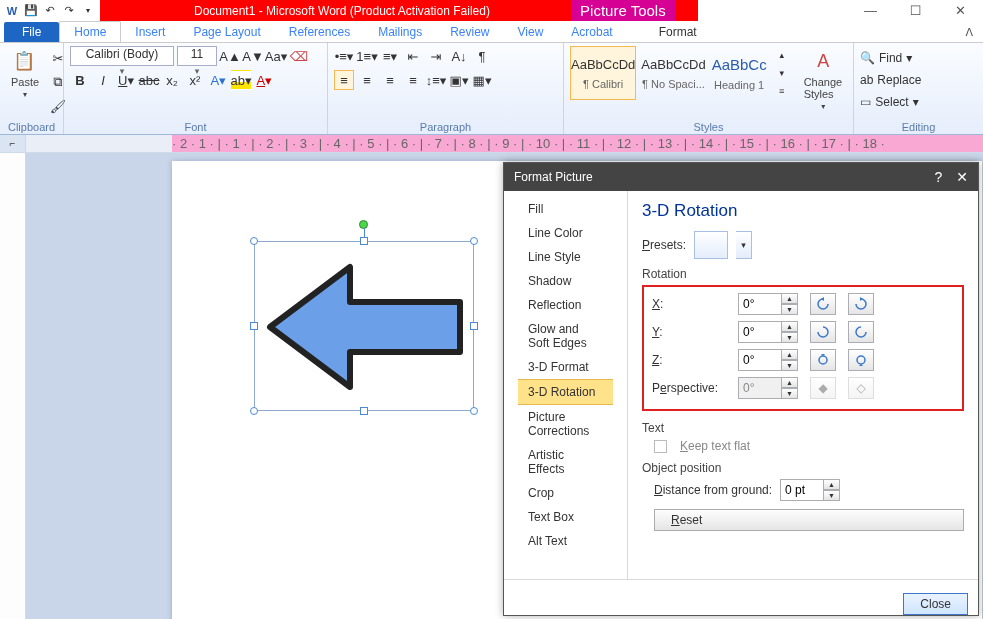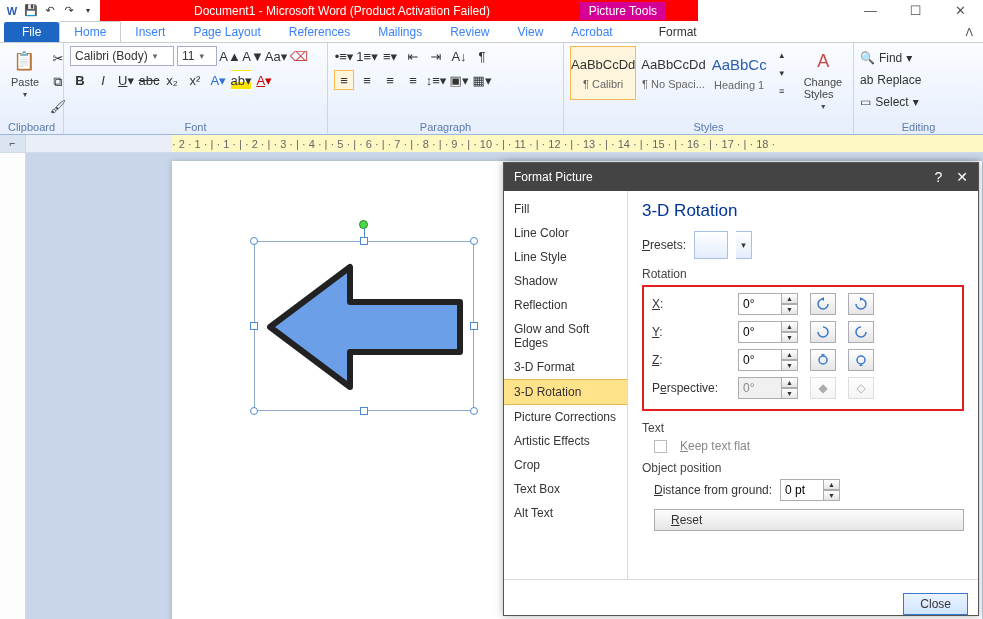--- a/index.html
+++ b/index.html
@@ -3,70 +3,70 @@
 <meta charset="utf-8">
 <style>
   * { box-sizing: border-box; font-family: "Segoe UI", Tahoma, sans-serif; }
   body { margin:0; background:#fff; width:983px; height:619px; overflow:hidden; font-size:12px; color:#333; position:relative; }
   
   .titlebar { height:21px; background:#fff; display:flex; align-items:stretch; }
   .qat { display:flex; align-items:center; gap:3px; padding:0 4px; }
   .qat span { width:16px; height:16px; display:inline-flex; align-items:center; justify-content:center; font-size:11px; }
   .title-red { flex:0 0 auto; background:#ff0000; color:#fff; height:21px; display:flex; align-items:center; padding:0 58px 0 94px; font-size:12px; }
   .pict-tools { background:#ff0096; background:linear-gradient(#ff0000,#ff0000); height:21px; width:150px; display:flex; align-items:center; justify-content:center; color:#fff; }
-  .pict-inner { background:#d60094; padding:2px 9px; font-size:12px;}
+  .pict-inner { background:#d60094; padding:2px 9px; font-size:15px;}
   .wincontrols { margin-left:auto; display:flex; }
   .wincontrols div { width:45px; height:21px; display:flex; align-items:center; justify-content:center; color:#555; font-size:13px;}
   
   .tabs { height:22px; background:#fff; border-bottom:1px solid #ccc; display:flex; align-items:flex-end; padding-left:4px; }
   .tab { padding:3px 14px; font-size:12px; color:#3b82f6; cursor:pointer; }
   .tab.file { background:#1e66c4; color:#fff; border-radius:2px 2px 0 0; padding:3px 18px;}
   .tab.active { background:#fff; border:1px solid #ccc; border-bottom:none; border-radius:2px 2px 0 0;}
   .tab.format { color:#333; margin-left:18px;}
   .ribbon-toggle { margin-left:auto; padding:3px 10px; color:#555; font-size:11px;}
   
   .ribbon { height:92px; background:linear-gradient(#fafcff,#e6eefc); border-bottom:1px solid #9db8dd; display:flex; }
   .rgroup { border-right:1px solid #c6d6ef; display:flex; flex-direction:column; padding:3px 6px 1px; }
   .rgroup-body { flex:1; display:flex; align-items:flex-start; gap:4px; }
   .rgroup-label { text-align:center; font-size:11px; color:#5b7bab; padding-top:1px;}
   .bigbtn { display:flex; flex-direction:column; align-items:center; gap:2px; padding:2px 4px; font-size:11px; color:#444;}
   .bigbtn .ic { width:30px; height:26px; display:flex; align-items:center; justify-content:center; font-size:18px;}
   .col { display:flex; flex-direction:column; gap:2px; }
   .row { display:flex; align-items:center; gap:3px; }
-  .combo { border:1px solid #aac; background:#fff; height:20px; display:flex; align-items:center; padding:0 4px; font-size:12px; gap:5px;}
+  .combo { border:1px solid #aac; background:#fff; height:20px; display:flex; align-items:center; padding:0 4px; font-size:12px; gap:5px;flex-direction:column;}
   .combo .dd { color:#666; font-size:9px;}
   .ribbtn { width:20px; height:20px; display:flex; align-items:center; justify-content:center; border:1px solid transparent; font-size:13px; color:#333;}
   .style-item { border:1px solid transparent; width:70px; height:54px; display:flex; flex-direction:column; align-items:center; justify-content:center; font-size:11px; }
   .style-item.sel { border:1px solid #f7b84f; background:#fef5dc;}
   .style-item .prev { font-size:13px; color:#333;}
   .style-item .nm { color:#666; margin-top:6px;}
   .editing-item { display:flex; align-items:center; gap:4px; font-size:12px; color:#333; height:20px;}
   
   .ruler-wrap { height:18px; background:#e9eef7; display:flex; border-bottom:1px solid #cfd9ea;}
   .ruler-corner { width:26px; background:#dbe4f2; border-right:1px solid #cfd9ea; display:flex; align-items:center; justify-content:center; font-size:10px;}
-  .hruler { flex:1; background:#fef9c3; position:relative; overflow:hidden; margin-left:146px; font-size:11px; color:#666; display:flex; align-items:center;}
+  .hruler { flex:1; background:#f9a8d4; position:relative; overflow:hidden; margin-left:146px; font-size:13px; color:#666; display:flex; align-items:center;}
   .doc-area { position:relative; background:#c9d6ea; height:466px; display:flex;}
   .vruler { width:26px; background:#fdfdfd; border-right:1px solid #cfd9ea; position:relative;}
   .page-shadow { background:#fff; margin:8px 0 0 146px; width:810px; height:820px; box-shadow:0 0 6px rgba(0,0,0,.2); position:relative;}
   
   .sel-box { position:absolute; left:82px; top:80px; width:220px; height:170px; border:1px solid #8faacc;}
   .handle { width:8px; height:8px; background:#fff; border:1px solid #4b8bd6; position:absolute; border-radius:50%;}
   .h-tl{left:-5px;top:-5px}.h-tr{right:-5px;top:-5px}.h-bl{left:-5px;bottom:-5px}.h-br{right:-5px;bottom:-5px}
   .h-t{left:50%;top:-5px;margin-left:-4px;border-radius:0}.h-b{left:50%;bottom:-5px;margin-left:-4px;border-radius:0}
   .h-l{left:-5px;top:50%;margin-top:-4px;border-radius:0}.h-r{right:-5px;top:50%;margin-top:-4px;border-radius:0}
   .rot{ width:9px;height:9px;background:#4bd64b;border:1px solid #2a8a2a;border-radius:50%;position:absolute;left:50%;top:-22px;margin-left:-5px;}
   .rot-line{position:absolute;left:50%;top:-14px;width:1px;height:10px;background:#4b8bd6;}
   .arrow-shape { position:absolute; left:10px; top:20px; }
   
   .dialog { position:absolute; left:503px; top:162px; width:476px; height:454px; background:#fff; border:1px solid #555; box-shadow:0 0 8px rgba(0,0,0,.3); display:flex; flex-direction:column;}
   .dlg-title { background:#444; color:#fff; height:28px; display:flex; align-items:center; padding:0 10px; font-size:12px;}
   .dlg-title .r { margin-left:auto; display:flex; gap:14px;}
   .dlg-title .r span { cursor:pointer; font-size:14px;}
   .dlg-body { flex:1; display:flex; }
-  .dlg-nav { width:124px; border-right:1px solid #d9d9d9; padding:6px 0;}
+  .dlg-nav { width:124px; border-right:1px solid #d9d9d9; padding:6px 14px;}
   .dlg-nav div { padding:5px 10px; font-size:12px; color:#333; cursor:pointer;}
   .dlg-nav div.sel { background:#ffe28a; border:1px solid #e6b84e; border-left:none; border-right:none;}
   .dlg-pane { flex:1; padding:10px 14px; font-size:12px; color:#333;}
   .dlg-pane h3 { font-size:17px; font-weight:normal; color:#003399; margin:0 0 10px;}
   .pane-row { display:flex; align-items:center; gap:8px; margin-bottom:8px;}
   .preset-btn { width:34px; height:28px; border:1px solid #a9c0e6; background:linear-gradient(#fff,#e3edfb);}
   .preset-dd { width:16px; height:28px; border:1px solid #a9c0e6; border-left:none; background:linear-gradient(#fff,#e3edfb); display:flex;align-items:center;justify-content:center;font-size:9px;}
   .section-lbl { color:#444; margin:6px 0 4px; }
   .rot-box { border:2px solid #e21f1f; padding:6px 8px 4px; margin-bottom:10px;}
   .rot-row { display:flex; align-items:center; margin-bottom:6px; gap:6px;}

